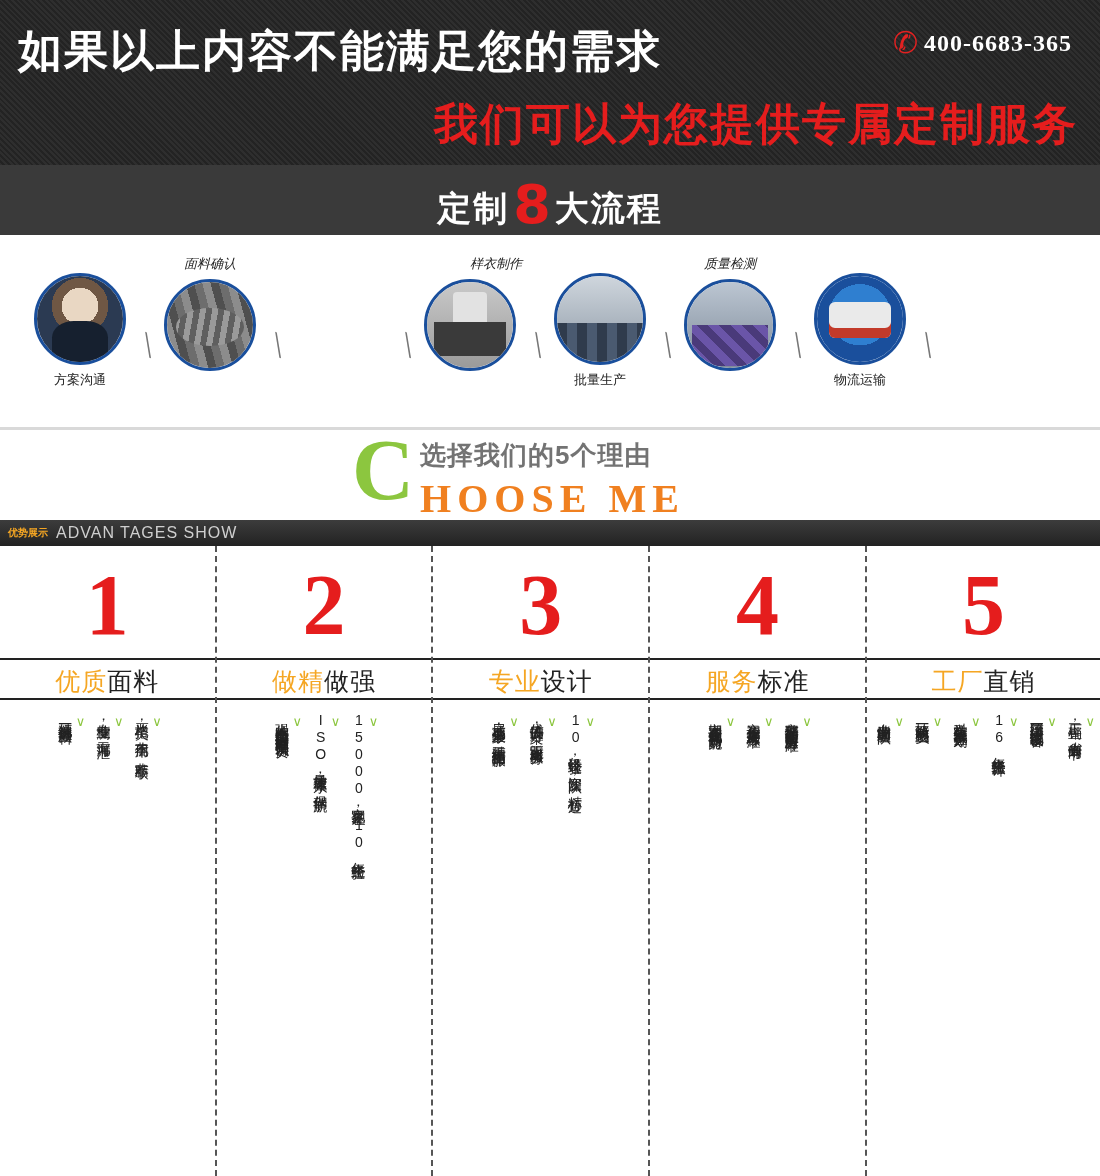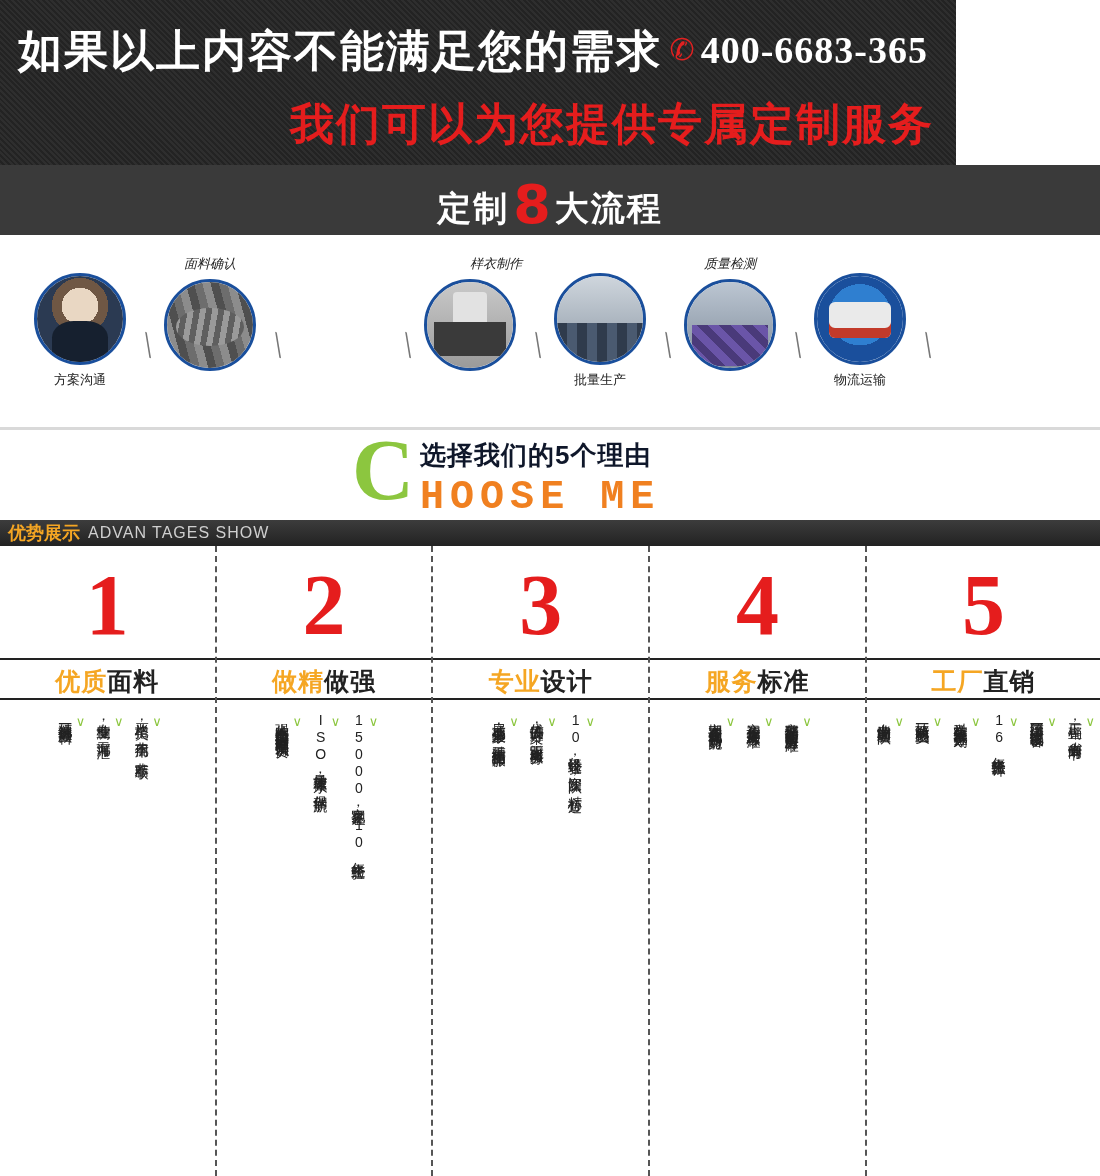--- a/index.html
+++ b/index.html
@@ -8,21 +8,21 @@
     height: 1176px;
     font-family: "Liberation Sans", "DejaVu Sans", sans-serif;
     background: #fff;
     overflow: hidden;
   }
   .page { position: relative; width: 1100px; height: 1176px; }
 
   
   .header {
     position: relative;
-    width: 956px;
+    width: 1100px;
     height: 165px;
     background:
       repeating-linear-gradient(45deg, #2e2e2e 0px, #2e2e2e 2px, #232323 2px, #232323 4px),
       #2a2a2a;
     overflow: hidden;
   }
   .header-line1 {
     position: absolute;
     left: 18px; top: 22px;
     font-size: 44px;
@@ -38,21 +38,21 @@
     align-items: center;
     gap: 6px;
   }
   .phone-icon {
     color: #e22121;
     font-size: 30px;
     line-height: 1;
   }
   .phone-num {
     color: #ffffff;
-    font-size: 38px;
+    font-size: 24px;
     font-weight: bold;
     font-family: "Liberation Serif", serif;
     letter-spacing: 1px;
   }
   .header-line2 {
     position: absolute;
     left: 0; right: 22px; top: 95px;
     text-align: right;
     font-size: 44px;
     font-weight: bold;
@@ -160,45 +160,45 @@
   .big-c {
     font-family: "Liberation Serif", "DejaVu Serif", serif;
     font-size: 86px;
     color: #8cc63f;
     line-height: 0.9;
     font-weight: bold;
   }
   .choose-right { padding-left: 6px; padding-top: 6px; }
   .choose-cn {
     font-size: 26px;
-    color: #0f172a;
+    color: #737373;
     font-weight: bold;
     letter-spacing: 1px;
   }
   .choose-en {
-    font-family: Liberation Mono, monospace;
+    font-family: Liberation Serif, serif;
     font-size: 40px;
     color: #f08020;
     letter-spacing: 6px;
     font-weight: bold;
     margin-top: 2px;
   }
 
   
   .advbar {
     position: relative;
     width: 1100px;
     height: 26px;
     background: linear-gradient(#3c3c3c,#222);
     display: flex;
     align-items: center;
     padding-left: 8px;
     gap: 8px;
   }
-  .advbar .cn { color: #f5a623; font-size: 18px; font-weight: bold; }
+  .advbar .cn { color: #f5a623; font-size: 10px; font-weight: bold; }
   .advbar .en { color: #cfcfcf; font-size: 16px; letter-spacing: 1px; }
 
   
   .cols {
     position: relative;
     width: 1100px;
     height: 630px;
     background: #ffffff;
     display: flex;
   }
@@ -215,21 +215,21 @@
     font-weight: bold;
     color: #e51d1d;
     text-align: center;
     line-height: 1;
     padding-top: 16px;
     height: 112px;
   }
   .col-title {
     text-align: center;
     font-size: 25px;
-    font-weight: bold;
+    font-weight: normal;
     border-top: 2px solid #222;
     border-bottom: 2px solid #222;
     padding: 5px 0;
     letter-spacing: 1px;
     height: 42px;
   }
   .col-title .t1 { color: #f5a623; }
   .col-title .t2 { color: #222; }
   .col-body {
     display: flex;

